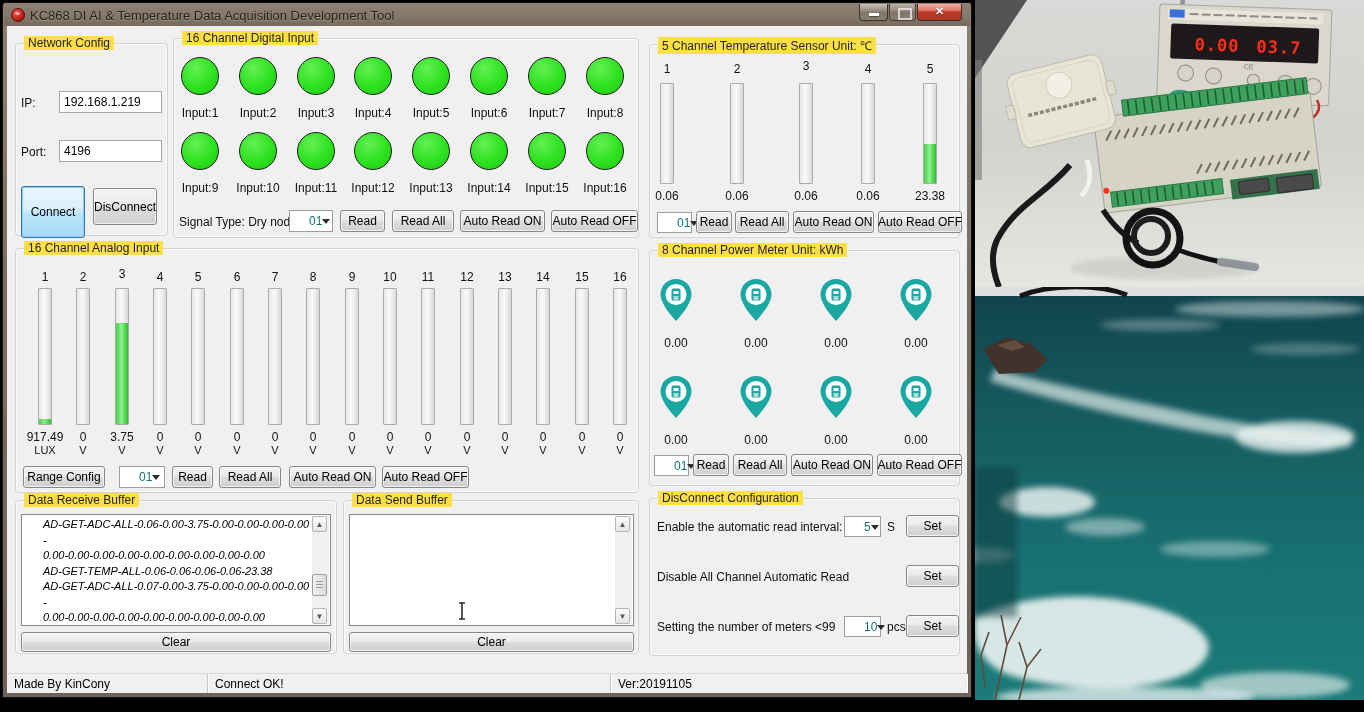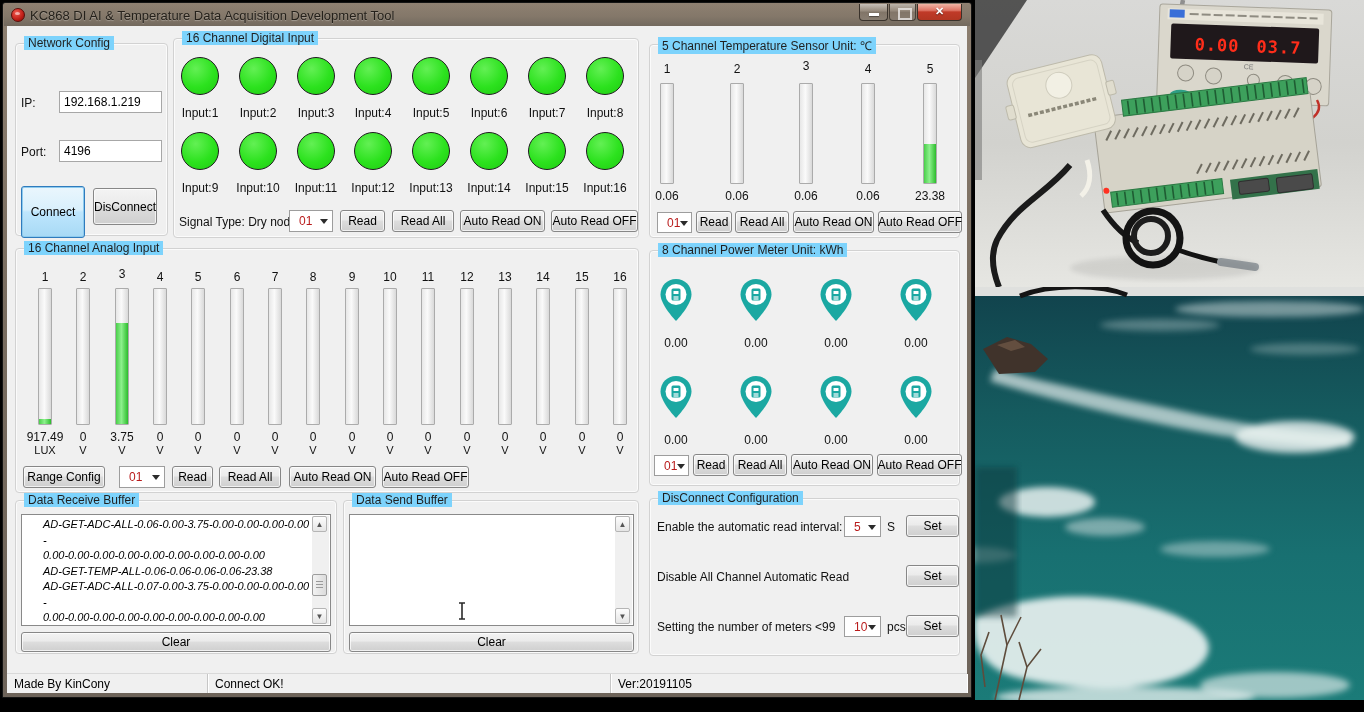--- a/index.html
+++ b/index.html
@@ -30,40 +30,40 @@
           background:linear-gradient(to bottom,#f0b4a4 0%,#dd7363 40%,#c03a28 50%,#b23622 100%); }
   .wbtn.min::after{ content:""; position:absolute; left:9px; top:9px; width:10px; height:3px; background:#fff; box-shadow:0 1px 1px rgba(0,0,0,.4);}
   .wbtn.max::after{ content:""; position:absolute; left:8px; top:4px; width:10px; height:8px; border:2px solid rgba(255,255,255,.85);}
   .wbtn.close::after{ content:"✕"; position:absolute; left:0; right:0; top:1px; text-align:center; color:#fff; font-size:11px; font-weight:bold; text-shadow:0 1px 1px rgba(0,0,0,.5);}
 
   .client { position:absolute; left:4px; top:23px; right:4px; bottom:4px; background:#f0f0f0; }
 
   
   .grp { position:absolute; border:1px solid #d2d2d2; border-radius:4px;
          box-shadow:inset 0 0 0 1px #fbfbfb; }
-  .grp-l { position:absolute; top:-8px; left:8px; background:#7dd3fc; padding:0 4px;
+  .grp-l { position:absolute; top:-8px; left:8px; background:#fde047; padding:0 4px;
            font-size:12px; color:#1f1f1f; white-space:nowrap; }
 
   .lbl { position:absolute; font-size:12px; color:#111; white-space:nowrap; }
   .lbl.c { text-align:center; }
   .small { font-size:11px; }
 
   .btn { position:absolute; display:flex; align-items:center; justify-content:center;
          font-size:12px; color:#000; border:1px solid #878787; border-radius:3px;
          background:linear-gradient(to bottom,#f3f3f3 0%,#ebebeb 45%,#dddddd 50%,#cfcfcf 100%);
          box-shadow:inset 0 0 0 1px rgba(255,255,255,.7); cursor:default; white-space:nowrap;}
   .btn.focus { border:1px solid #2f7bbd;
          background:linear-gradient(to bottom,#eaf6fd 0%,#d9f0fc 45%,#bee6fd 50%,#a7d9f5 100%);
          box-shadow:inset 0 0 0 1px #8ecbee; }
 
   .txt { position:absolute; border:1px solid #a7a7a7; background:#fff; font-size:12px;
          padding:0 4px; font-family:"Liberation Sans",sans-serif; color:#000; }
 
   .combo { position:absolute; background:#fff; border:1px solid #9d9d9d; display:flex;
-           align-items:center; font-size:12px; color:#b91c1c; padding-left:9px; }
+           align-items:center; font-size:12px; color:#0f766e; padding-left:19px; }
   .combo .arr { margin-left:auto; margin-right:4px; width:0; height:0;
                 border:4px solid transparent; border-top:5px solid #2b2b2b; margin-top:5px; }
 
   .led { position:absolute; width:38px; height:38px; border-radius:50%;
          border:1px solid #1c1c1c;
          background:radial-gradient(circle at 38% 30%, #63f054 0%, #2ce21e 55%, #1fca12 100%); }
 
   .vbar { position:absolute; width:14px; border:1px solid #ababab; border-radius:1px;
           background:linear-gradient(to right,#e7e7e7 0%,#fafafa 45%,#d9d9d9 100%); overflow:hidden;}
   .vbar .fill { position:absolute; left:0; right:0; bottom:0;

